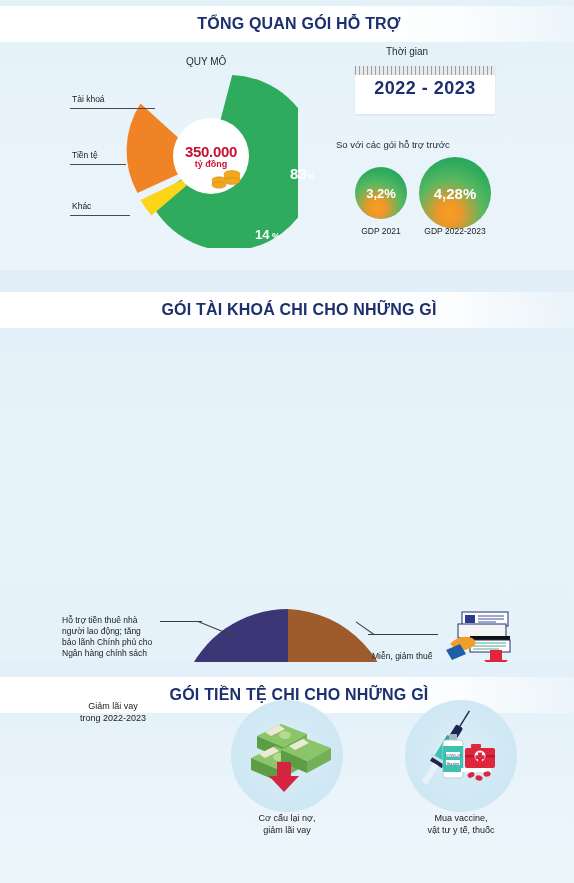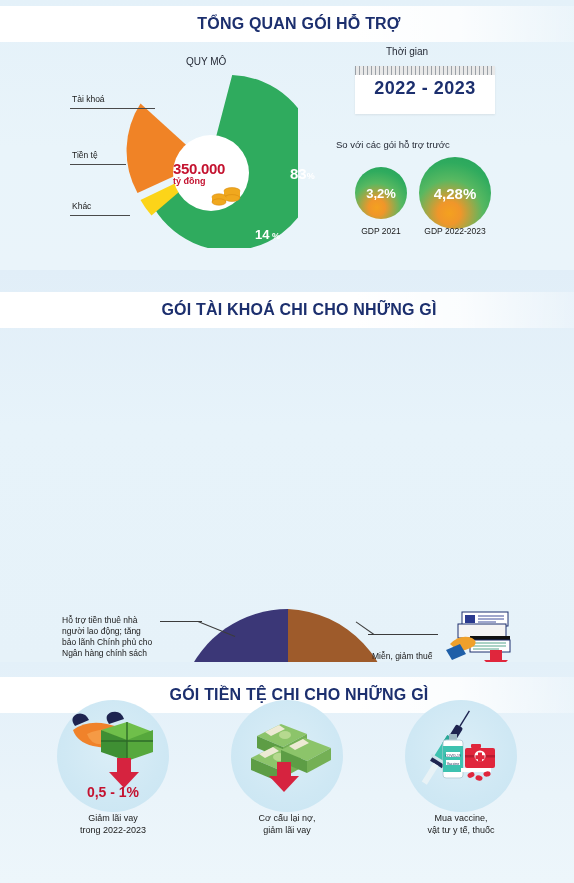--- a/index.html
+++ b/index.html
@@ -35,23 +35,23 @@
 
   
   .lbl { position: absolute; color: #1a1a1a; font-size: 8.5px; line-height: 11px; white-space: pre-line; }
   .lbl-r { text-align: right; }
   .heading-sm { position: absolute; color: #1f2430; font-size: 10px; }
 
   
   #donut1-wrap { position: absolute; left: 122px; top: 72px; width: 176px; height: 176px; }
   #donut1-wrap svg { display: block; }
   #donut1-center {
-    position: absolute; left: 51px; top: 63px; width: 76px; height: 76px;
+    position: absolute; left: 51px; top: 46px; width: 76px; height: 76px;
     background: #fff; border-radius: 50%;
-    display: flex; flex-direction: column; justify-content: center;
+    display: flex; flex-direction: column; align-items: center; justify-content: center;
   }
   #donut1-center .big { color: #c4122f; font-weight: bold; font-size: 15px; letter-spacing: -.3px; }
   #donut1-center .sub { color: #c4122f; font-weight: bold; font-size: 9px; margin-top: -1px; }
   .coins { position: absolute; right: 6px; bottom: 5px; }
 
   .slice-pct { position: absolute; color: #fff; font-weight: bold; pointer-events: none; }
   #pct-fiscal  { left: 168px; top: 93px;  font-size: 15px; }
   #pct-mon     { left: 133px; top: 155px; font-size: 13px; }
   #pct-other   { left: 134px; top: 202px; font-size: 12px; }
   .slice-pct .small { font-size: 9px; }
@@ -355,37 +355,20 @@
     <div class="solidline" style="left:172px; top:579px; width:36px; transform:rotate(-26deg); transform-origin:left center;"></div>
   </div>
 
   <div class="section" id="section-monetary">
     <div class="title-band" id="band-monetary">
       <div class="title-text">GÓI TIỀN TỆ CHI CHO NHỮNG GÌ</div>
     </div>
   </div>
 
   <div class="mcard" style="left:28px;">
-    <div class="mcirc">
-      <svg width="112" height="112" viewBox="0 0 112 112">
-        <path d="M18 26 q-6 -8 2 -12 q8 -2 12 6 z" fill="#1e2450"></path>
-        <path d="M52 24 q-6 -9 3 -12 q9 -2 12 7 z" fill="#1e2450"></path>
-        <path d="M16 30 q14 -10 34 -6 q18 4 26 10 q6 6 -2 10 q-20 6 -38 2 q-16 -4 -20 -16 z" fill="#f0822a"></path>
-        <path d="M30 34 q16 -8 34 -2 q-2 10 -16 12 q-14 2 -18 -10 z" fill="#f59a45"></path>
-        <g>
-          <path d="M44 30 l26 -8 l26 10 l-26 9 z" fill="#6fbf4a"></path>
-          <path d="M44 30 v22 l26 9 v-21 z" fill="#3f8f33"></path>
-          <path d="M70 40 v21 l26 -9 v-22 z" fill="#56a83c"></path>
-          <line x1="70" y1="22" x2="70" y2="61" stroke="#2e6b28" stroke-width="1.4"></line>
-          <line x1="44" y1="41" x2="96" y2="41" stroke="#2e6b28" stroke-width="1.4"></line>
-        </g>
-        <path d="M60 58 h14 v14 h8 l-15 16 l-15 -16 h8 z" fill="#d6233f"></path>
-      </svg>
-      <div class="mvalue">0,5 - 1%</div>
-    </div>
     <div class="mcap">Giảm lãi vay
 trong 2022-2023</div>
   </div>
 
   <div class="mcard" style="left:202px;">
     <div class="mcirc">
       <svg width="112" height="112" viewBox="0 0 112 112">
         <g>
           <path d="M26 36 l24 -12 l26 10 l-24 13 z" fill="#8cc46a"></path>
           <path d="M26 36 v12 l26 11 v-12 z" fill="#5d9d45"></path>

